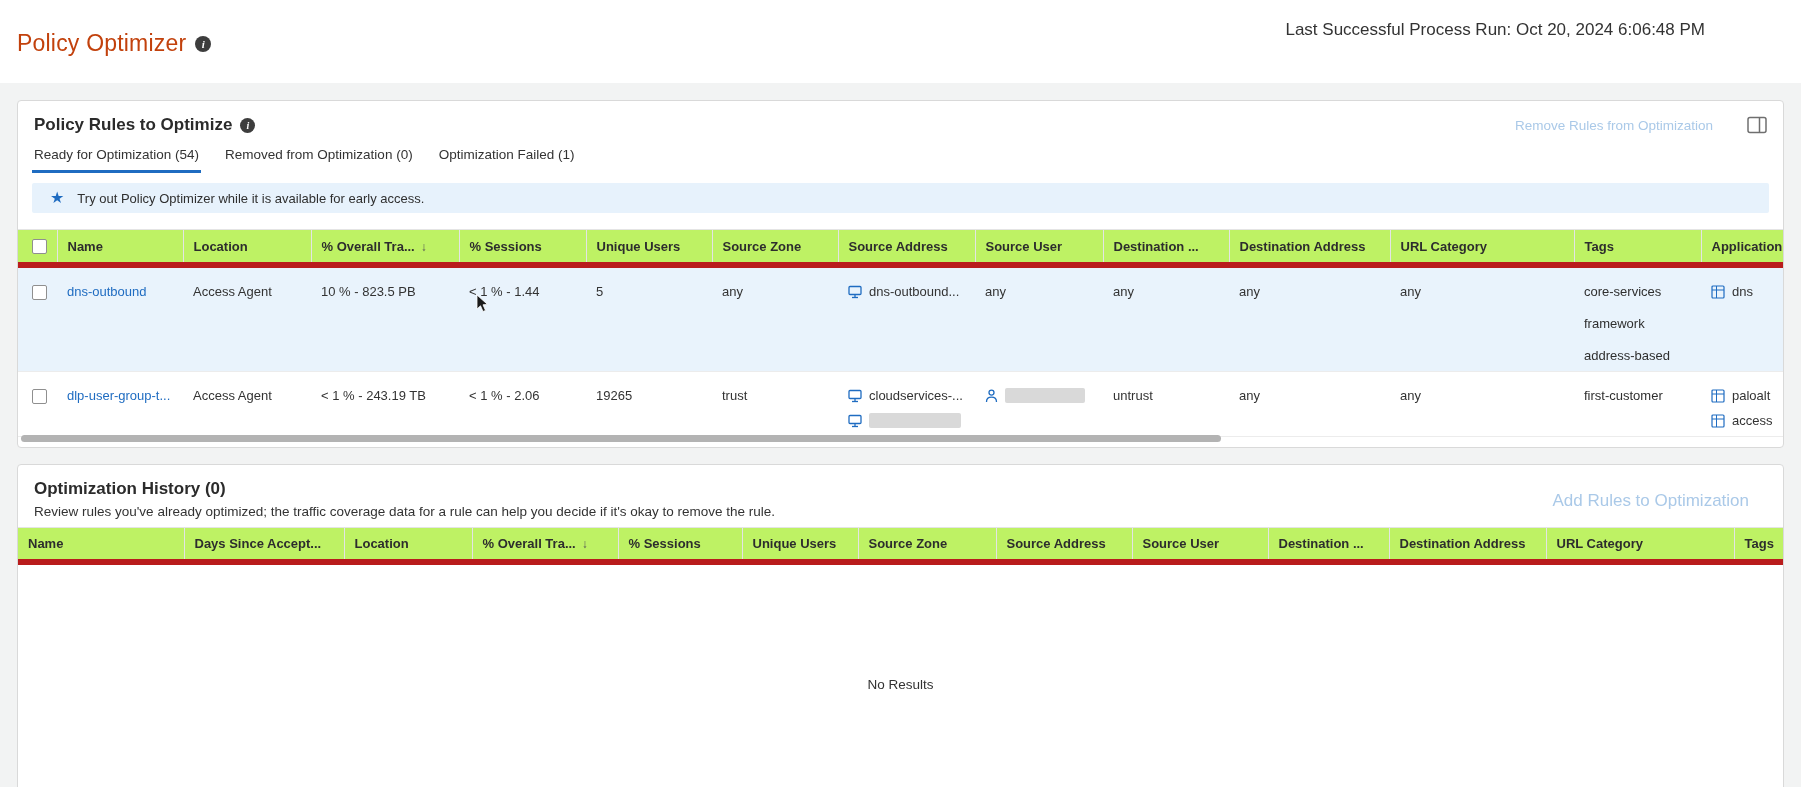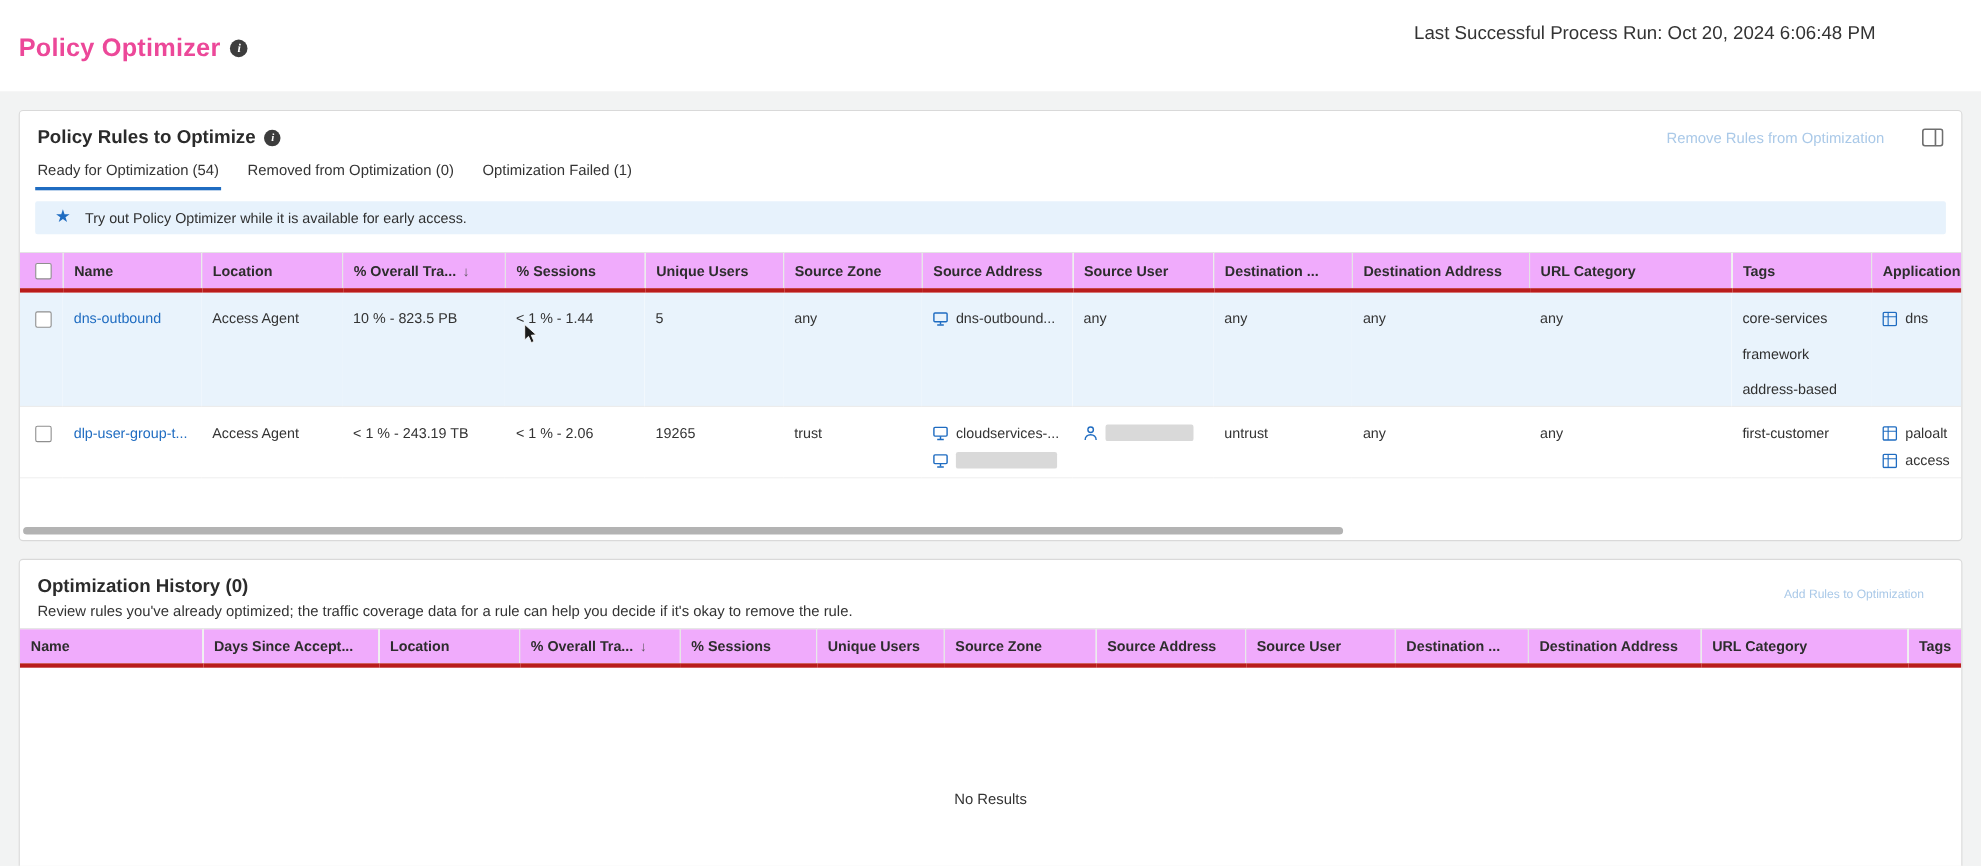--- a/index.html
+++ b/index.html
@@ -9,38 +9,38 @@
     font-family: "Liberation Sans", sans-serif;
     color: #333;
     overflow: hidden;
     position: relative;
   }
   a { text-decoration: none; }
 
   
   .topbar { background: #fff; height: 83px; padding: 0 17px; position: relative; }
   .title-row { display: flex; align-items: center; gap: 9px; padding-top: 30px; }
-  .page-title { font-size: 23px; font-weight: bold; color: #ec4899; letter-spacing: .2px; }
+  .page-title { font-size: 23px; font-weight: normal; color: #c2410c; letter-spacing: .2px; }
   .timestamp { position: absolute; top: 20px; right: 96px; font-size: 17px; color: #333; }
 
   .info-icon {
     width: 16px; height: 16px; border-radius: 50%;
     background: #3d3d3d; color: #fff;
     font-size: 11px; line-height: 16px; text-align: center;
     font-family: "Liberation Serif", serif; font-style: italic; font-weight: bold;
     display: inline-block; flex: 0 0 auto;
   }
   .info-icon.small { width: 15px; height: 15px; line-height: 15px; font-size: 10px; }
 
   
   .panel {
     background: #fff; border: 1px solid #d9d9d9; border-radius: 4px;
     margin: 0 17px; position: relative; overflow: hidden;
   }
-  .panel1 { margin-top: 17px; height: 392px; }
+  .panel1 { margin-top: 17px; height: 348px; }
   .panel2 { margin-top: 16px; height: 360px; }
 
   .panel-head { display: flex; align-items: center; padding: 14px 16px 0 16px; gap: 8px; }
   .panel-title { font-size: 17px; font-weight: bold; color: #2b2b2b; }
   .spacer { flex: 1 1 auto; }
   .disabled-action { font-size: 13.5px; color: #aac9e8; white-space: nowrap; cursor: default; }
   .col-icon-btn { margin-left: 26px; display: inline-flex; align-items: center; }
 
   
   .tabs { display: flex; gap: 22px; margin-top: 12px; padding-left: 14px; }
@@ -53,23 +53,23 @@
     display: flex; align-items: center; gap: 13px; padding: 0 18px; font-size: 13px; color: #2f2f2f;
   }
   .star-icon { color: #1f6cc1; font-size: 16px; line-height: 1; }
 
   
   .table-clip { overflow: hidden; margin-top: 16px; }
   table { border-collapse: collapse; table-layout: fixed; }
   .rules-table { width: 1803px; }
   .history-table { width: 1765px; }
   th {
-    border-top: 1px solid #e4e4e4; border-bottom: 4px solid #b91c1c; border-right: 1px solid #e4e4e4;
+    border-top: 1px solid #e4e4e4; border-bottom: 6px solid #b91c1c; border-right: 1px solid #e4e4e4;
     padding: 8px 10px; font-size: 13px; font-weight: bold; text-align: left; color: #2d2d2d;
-    white-space: nowrap; overflow: hidden; background: #f0abfc;
+    white-space: nowrap; overflow: hidden; background: #bef264;
   }
   th:last-child { border-right: none; }
   td {
     padding: 16px 10px 8px 10px; font-size: 13px; color: #333;
     vertical-align: top; white-space: nowrap; overflow: hidden;
   }
   tbody tr { border-bottom: 1px solid #ececec; }
   tr.r1 { height: 103px; background: #e9f3fc; }
   tr.r2 { height: 64px; }
   .cb-cell { padding-left: 14px; padding-right: 4px; }
@@ -90,21 +90,21 @@
 
   
   .hscrollbar {
     position: absolute; left: 3px; bottom: 5px; width: 1200px; height: 7px;
     background: #b3b3b3; border-radius: 4px;
   }
 
   
   .subtitle { font-size: 13.5px; color: #333; margin-top: 5px; padding: 0 16px; }
   .panel2 .panel-head { padding-top: 14px; text-align: center; }
-  .add-action { position: absolute; top: 26px; right: 34px; font-size: 11px; color: #aac9e8; cursor: default; }
+  .add-action { position: absolute; top: 26px; right: 34px; font-size: 17px; color: #aac9e8; cursor: default; }
   .history-wrap { margin-top: 8px; overflow: hidden; }
   .empty { padding-top: 112px; text-align: center; font-size: 13.5px; color: #333; height: 230px; }
 
   
   .cursor { position: absolute; left: 476px; top: 294px; pointer-events: none; }
 </style>
 </head>
 <body>
 
 <div class="topbar">

